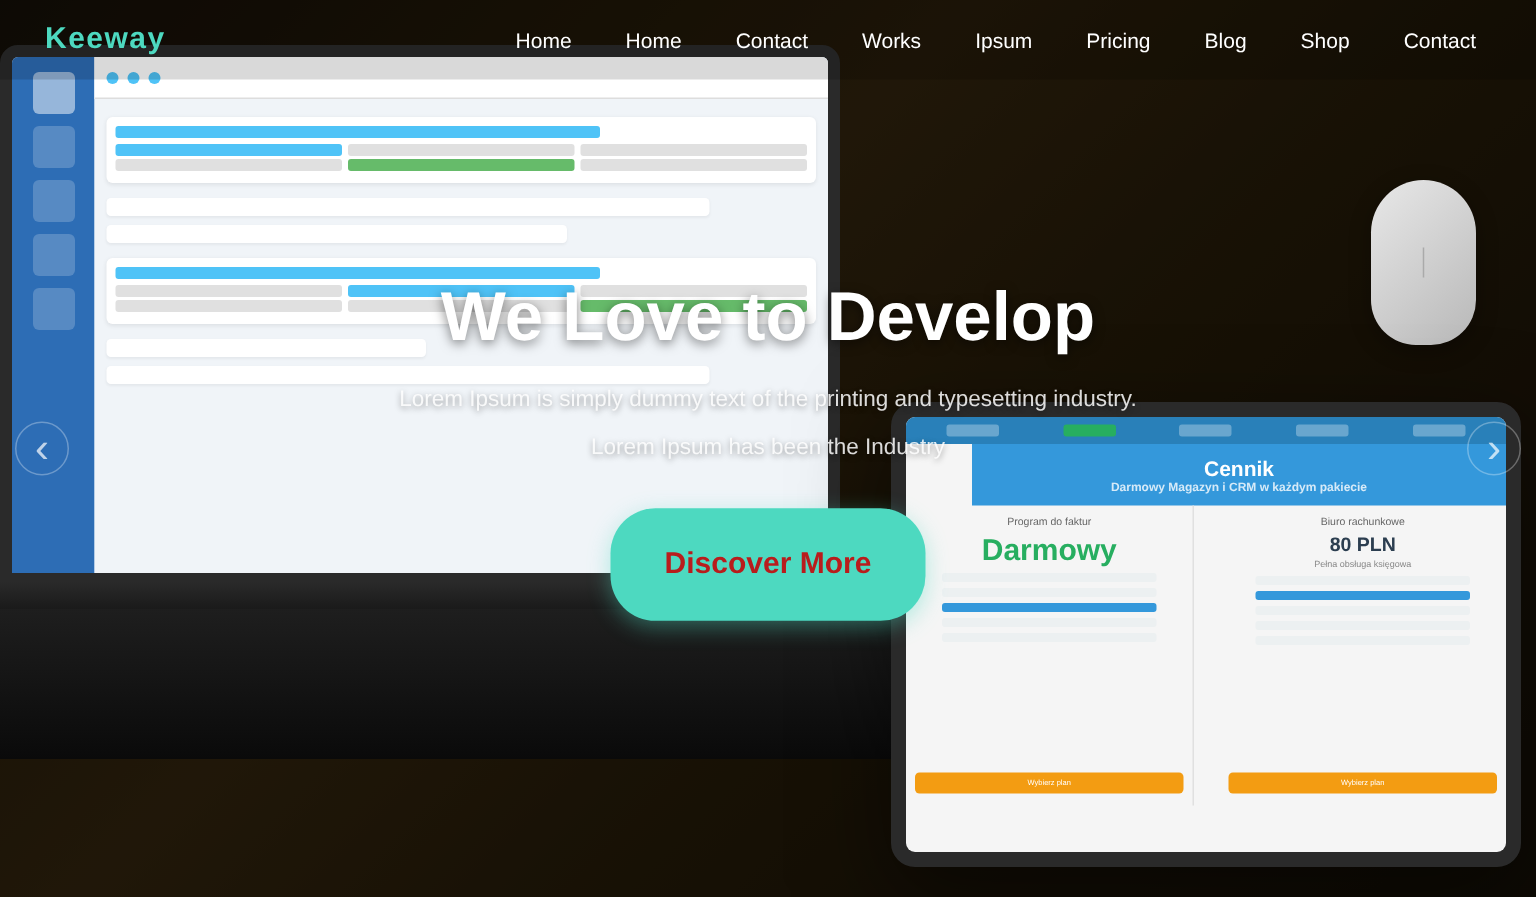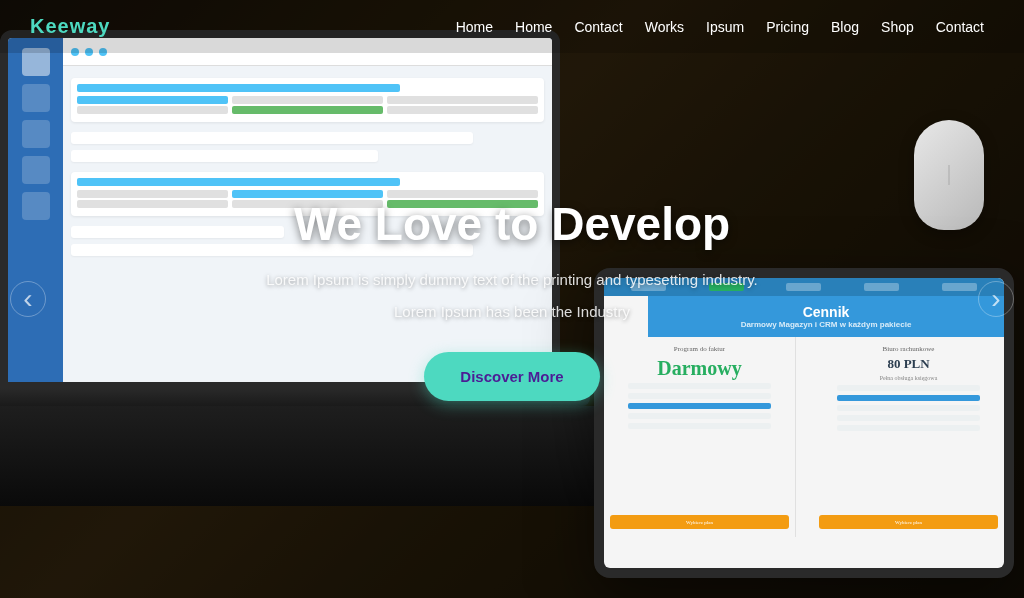--- a/index.html
+++ b/index.html
@@ -248,21 +248,20 @@
     }
 
     .tablet-top-bar-item.active {
       background: #27ae60;
     }
 
     .pricing-columns {
       display: flex;
       height: 200px;
       gap: 17px;
-      font-family: Liberation Serif, serif;
     }
 
     .pricing-col {
       flex: 1;
       padding: 8px 6px;
       border-right: 1px solid #e0e0e0;
       display: flex;
       flex-direction: column;
       gap: 4px;
     }
@@ -370,21 +369,21 @@
     .nav-logo {
       font-size: 20px;
       font-weight: 600;
       color: #4dd9c0;
       letter-spacing: 1px;
     }
 
     .nav-links {
       display: flex;
       align-items: center;
-      gap: 2px;
+      gap: 16px;
     }
 
     .nav-link {
       color: #fff;
       text-decoration: none;
       font-size: 14px;
       padding: 6px 10px;
       cursor: pointer;
       transition: color 0.2s;
     }
@@ -413,24 +412,24 @@
       font-size: 15px;
       color: rgba(255,255,255,0.85);
       margin-bottom: 8px;
       text-shadow: 0 1px 4px rgba(0,0,0,0.4);
       line-height: 1.6;
     }
 
     .hero-cta {
       display: inline-block;
       margin-top: 20px;
-      padding: 16px 36px;
+      padding: 26px 36px;
       background: #4dd9c0;
-      color: #4c1d95;
-      font-size: 15px;
+      color: #b91c1c;
+      font-size: 20px;
       font-weight: 600;
       border-radius: 30px;
       cursor: pointer;
       border: none;
       text-shadow: none;
       box-shadow: 0 4px 15px rgba(77,217,192,0.4);
       transition: background 0.2s, transform 0.2s;
     }
 
     

